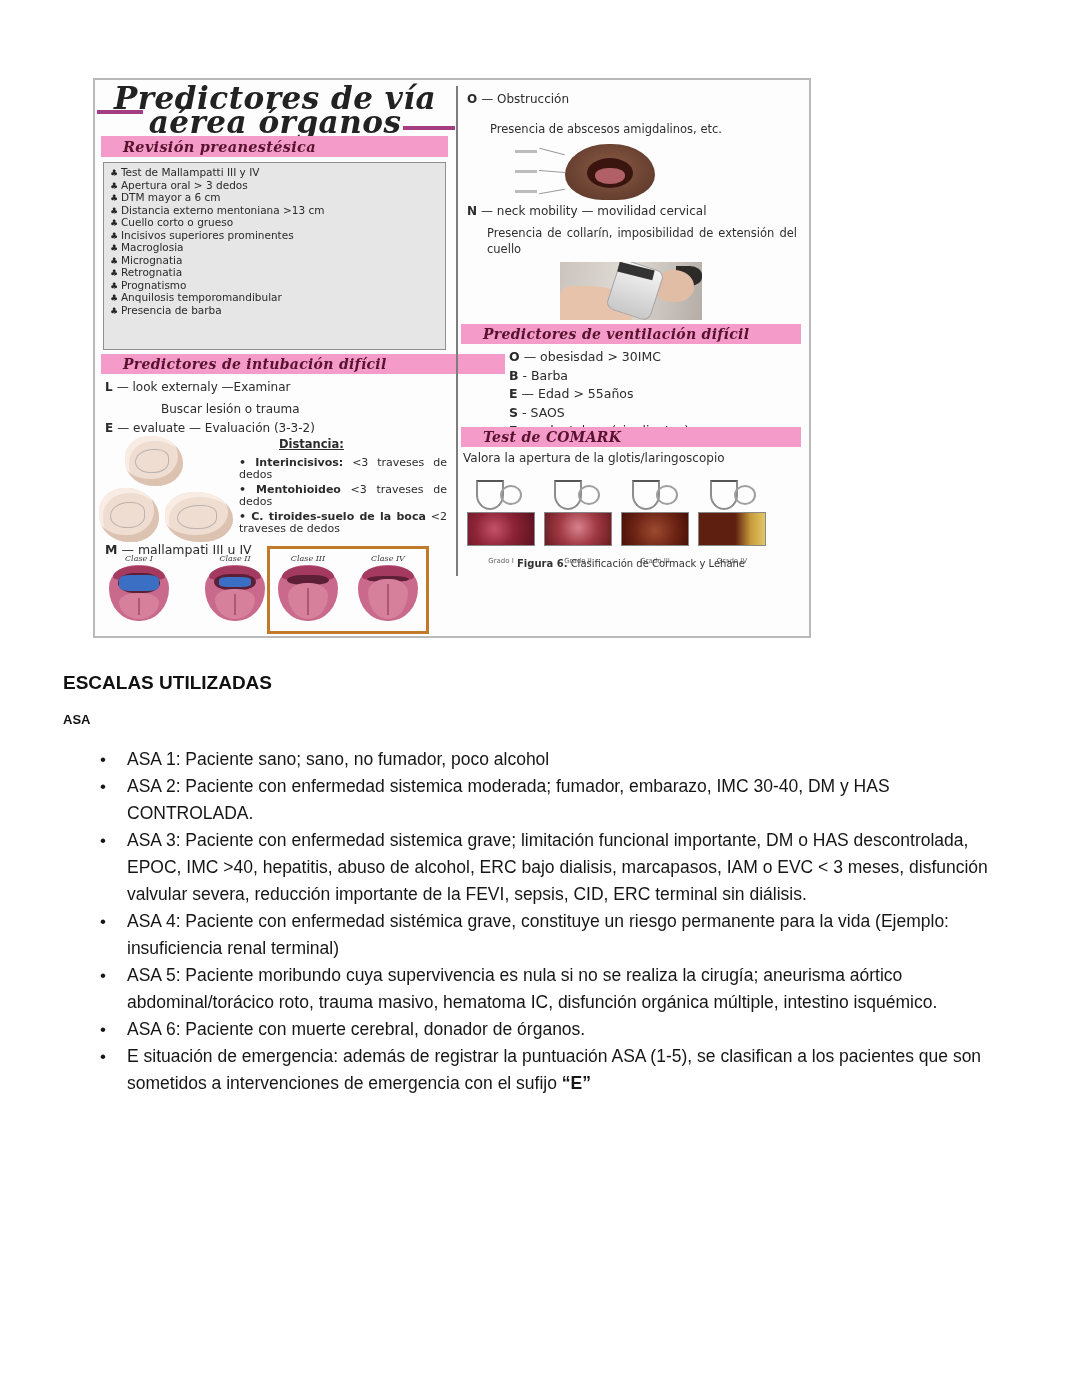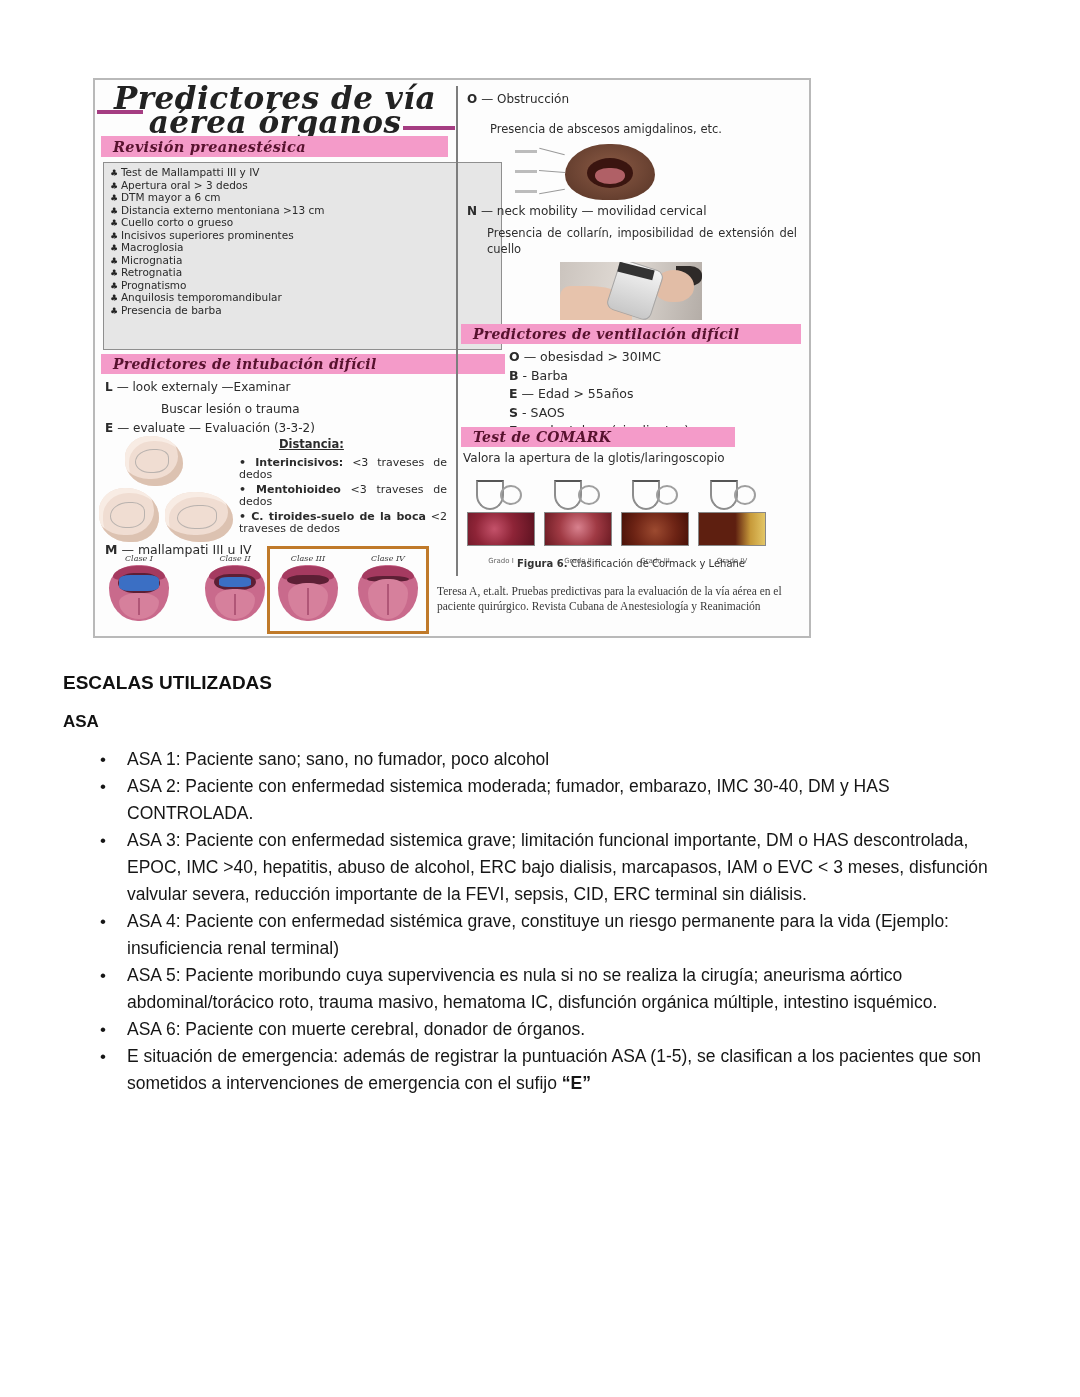--- a/index.html
+++ b/index.html
@@ -15,27 +15,27 @@
   .ig-title{position:absolute;left:4px;top:6px;width:352px;text-align:center;
     font-family:"DejaVu Serif",serif;font-style:italic;font-weight:bold;
     font-size:31px;line-height:24px;color:#222;letter-spacing:.5px;}
   .ig-title span{display:block;}
   .bar{position:absolute;height:4px;background:#a53d82;}
   .bar-l{left:2px;top:30px;width:46px;}
   .bar-r{left:308px;top:46px;width:52px;}
 
   .banner{position:absolute;background:#f49bc9;color:#57122e;
     font-family:"DejaVu Serif",serif;font-style:italic;font-weight:bold;
-    font-size:14.5px;line-height:21px;padding-left:12px;letter-spacing:.3px;white-space:nowrap;overflow:hidden;}
+    font-size:14.5px;line-height:21px;padding-left:22px;letter-spacing:.3px;white-space:nowrap;overflow:hidden;}
   #banner-preanesthetic{left:6px;top:56px;width:347px;height:21px;}
   #banner-intubation{left:6px;top:274px;width:404px;height:20px;line-height:20px;font-size:14px;}
   #banner-ventilation{left:366px;top:244px;width:340px;height:20px;line-height:20px;font-size:14px;}
-  #banner-comark{left:366px;top:347px;width:274px;height:20px;line-height:20px;font-size:14px;}
-
-  .gray-box{position:absolute;left:8px;top:82px;width:399px;height:188px;
+  #banner-comark{left:366px;top:347px;width:340px;height:20px;line-height:20px;font-size:14px;}
+
+  .gray-box{position:absolute;left:8px;top:82px;width:343px;height:188px;
     background:#e6e6e6;border:1px solid #8f8f8f;padding:4px 6px;
     font-size:10.5px;line-height:11.5px;text-align:justify;color:#2a2a2a;}
   .pred-item{padding-left:13px;text-indent:-13px;}
   .pred-item::before{content:"\2663\00a0";font-size:9px;color:#222;}
 
   .letter-line{position:absolute;font-size:12px;color:#2b2b2b;white-space:nowrap;}
   .letter-line b{font-weight:bold;}
   .letter-line span{margin-left:4px;}
   #line-l{left:10px;top:300px;}
   #line-l-sub{position:absolute;left:66px;top:322px;font-size:12px;color:#2b2b2b;}
@@ -152,21 +152,21 @@
     font-size:7px;color:#666;}
   #fig-caption{position:absolute;left:368px;top:478px;width:336px;text-align:center;
     font-size:10px;color:#333;}
   #fig-caption b{font-weight:bold;}
 
   #citation{position:absolute;left:342px;top:504px;width:362px;
     font-family:"Liberation Serif",serif;font-size:11.5px;line-height:14.5px;color:#3a3a3a;}
 
   
   .doc-h2{position:absolute;left:63px;top:672px;margin:0;font-size:19px;font-weight:bold;color:#111;}
-  .doc-h3{position:absolute;left:63px;top:712px;margin:0;font-size:17px;font-weight:bold;color:#111;}
+  .doc-h3{position:absolute;left:63px;top:712px;margin:0;font-size:13px;font-weight:bold;color:#111;}
   #asa-list{position:absolute;left:63px;top:746px;width:952px;margin:0;padding:0;list-style:none;}
   #asa-list li{position:relative;padding-left:64px;font-size:17.5px;line-height:27px;color:#161616;}
   #asa-list li::before{content:"\2022";position:absolute;left:37px;top:0;font-size:17px;color:#161616;}
   #asa-list li b{font-weight:bold;}
 </style>
 </head>
 <body>
 
 <div class="page">
 
@@ -334,21 +334,20 @@
       <div class="lphoto lp4"></div>
     </div>
 
     <div id="grades">
       <span>Grado I</span><span>Grado II</span><span>Grado III</span><span>Grado IV</span>
     </div>
     <div id="fig-caption">
       <b>Figura 6.</b><span> Clasificación de Cormack y Lehane</span>
     </div>
 
-    <div id="citation">Teresa A, et.alt. Pruebas predictivas para la evaluación de la vía aérea en el paciente quirúrgico. Revista Cubana de Anestesiología y Reanimación</div>
   </div>
 
   <h2 class="doc-h2">ESCALAS UTILIZADAS</h2>
   <h3 class="doc-h3">ASA</h3>
 
   <ul id="asa-list">
     <li><span>ASA 1: Paciente sano; sano, no fumador, poco alcohol</span><b></b></li>
     <li><span>ASA 2: Paciente con enfermedad sistemica moderada; fumador, embarazo, IMC 30-40, DM y HAS CONTROLADA.</span><b></b></li>
     <li><span>ASA 3: Paciente con enfermedad sistemica grave; limitación funcional importante, DM o HAS descontrolada, EPOC, IMC &gt;40, hepatitis, abuso de alcohol, ERC bajo dialisis, marcapasos, IAM o EVC &lt; 3 meses, disfunción valvular severa, reducción importante de la FEVI, sepsis, CID, ERC terminal sin diálisis.</span><b></b></li>
     <li><span>ASA 4: Paciente con enfermedad sistémica grave, constituye un riesgo permanente para la vida (Ejemplo: insuficiencia renal terminal)</span><b></b></li>

